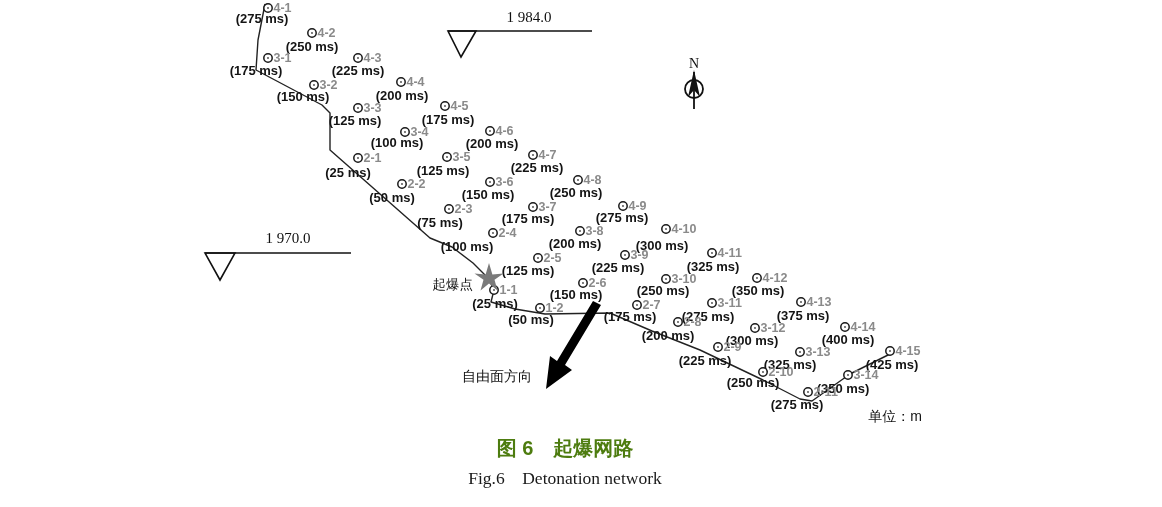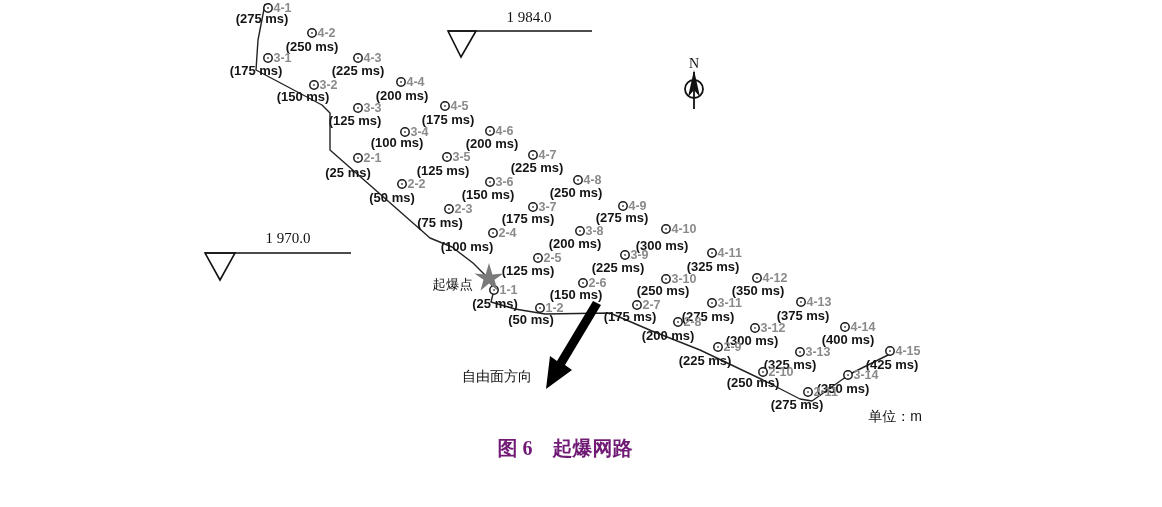--- a/index.html
+++ b/index.html
@@ -7,21 +7,21 @@
         font-family:"Liberation Sans",sans-serif;}
   #diagram-svg{position:absolute;left:0;top:0;}
   svg text{font-family:"Liberation Sans",sans-serif;}
   .hole-id{font-size:12.5px;font-weight:600;fill:#8a8a8a;}
   .hole-delay{font-size:13px;font-weight:600;fill:#141414;}
   .cjk-label{font-size:13.5px;fill:#111;font-family:"Liberation Sans",sans-serif;}
   .elev-text{font-size:15px;fill:#111;font-family:"Liberation Serif",serif;}
   .north-n{font-size:14px;fill:#111;font-family:"Liberation Serif",serif;}
   .unit-text{font-size:14px;fill:#111;}
   .caption-zh{position:absolute;left:0;top:435px;width:1130px;text-align:center;
-      font-family:Liberation Serif, serif;font-weight:bold;font-size:20px;color:#701a75;}
+      font-family:Liberation Sans, sans-serif;font-weight:bold;font-size:20px;color:#4d7c0f;}
   .caption-en{position:absolute;left:0;top:466px;width:1130px;text-align:center;
       font-family:"Liberation Serif",serif;font-size:17.5px;color:#1a1a1a;}
 </style>
 </head>
 <body>
 
 <div id="page">
 
   <svg id="diagram-svg" width="1162" height="507" viewBox="0 0 1162 507">
 
@@ -308,13 +308,14 @@
 
     <g>
       <polygon fill="#000" points="593,301 557,361 550,356 546,389 572,370 565,365 601,305"></polygon>
       <text class="cjk-label" x="497" y="381" text-anchor="middle" style="font-size:14px">自由面方向</text>
     </g>
 
     <text class="unit-text" x="895" y="421" text-anchor="middle">单位：m</text>
   </svg>
 
   <div class="caption-zh">图 6　起爆网路</div>
+  <div class="caption-en">Fig.6　Detonation network</div>
 </div>
 
 </body></html>

